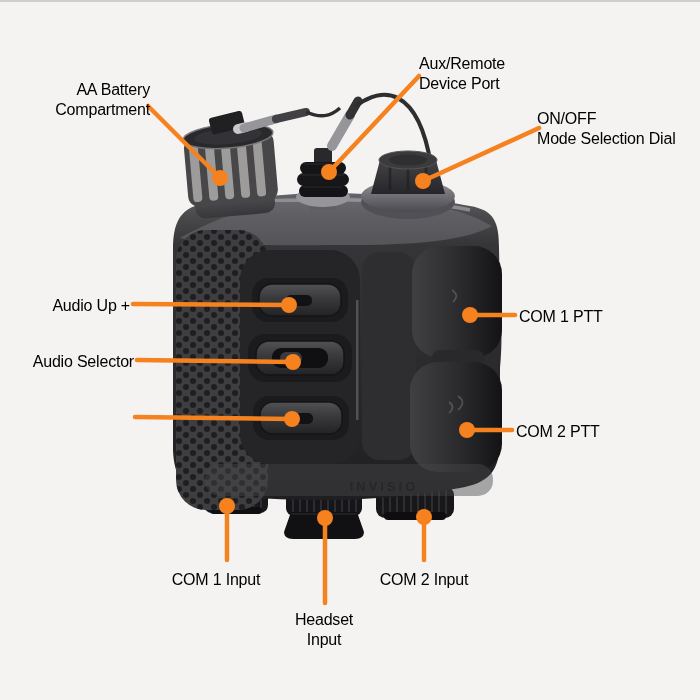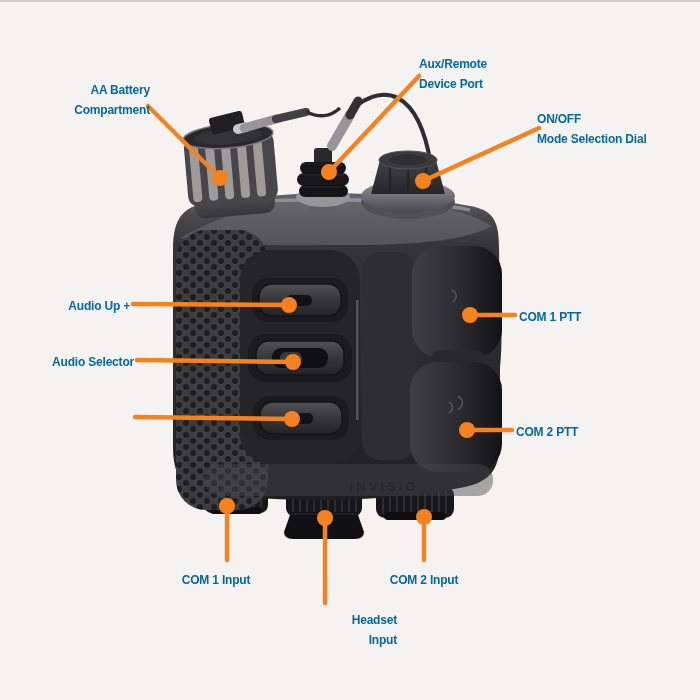--- a/index.html
+++ b/index.html
@@ -6,33 +6,33 @@
   body{
     width:700px;height:700px;position:relative;overflow:hidden;
     background:#f4f3f1;
     font-family:"Liberation Sans",sans-serif;
   }
   .top-edge{position:absolute;left:0;top:0;width:700px;height:2px;background:#cfcecb;}
   .stage{position:absolute;left:0;top:0;width:700px;height:700px;}
   svg{position:absolute;left:0;top:0;}
   .lbl{
     position:absolute;
-    font-weight:700;font-size:12px;line-height:20px;
-    color:#0369a1;letter-spacing:-0.2px;white-space:nowrap;
+    font-weight:400;font-size:16px;line-height:20px;
+    color:#000000;letter-spacing:-0.2px;white-space:nowrap;
   }
   .lbl-aa      {left:20px;  top:80px;  width:130px; text-align:right;}
   .lbl-aux     {left:419px; top:54px;}
   .lbl-onoff   {left:537px; top:109px;}
   .lbl-volup   {left:0px;   top:296px; width:130px; text-align:right;}
   .lbl-audio   {left:0px;   top:352px; width:134px; text-align:right;}
   .lbl-voldown {left:0px;   top:409px; width:132px; text-align:right;}
   .lbl-com1ptt {left:519px; top:307px;}
   .lbl-com2ptt {left:516px; top:422px;}
   .lbl-com1in  {left:156px; top:570px; width:120px; text-align:center;}
-  .lbl-headset {left:277px; top:610px; width:120px; text-align:right;}
+  .lbl-headset {left:264px; top:610px; width:120px; text-align:center;}
   .lbl-com2in  {left:363px; top:570px; width:122px; text-align:center;}
 </style>
 </head>
 <body>
 
 <div class="top-edge"></div>
 
 <div class="stage">
 
 <svg width="700" height="700" viewBox="0 0 700 700">

